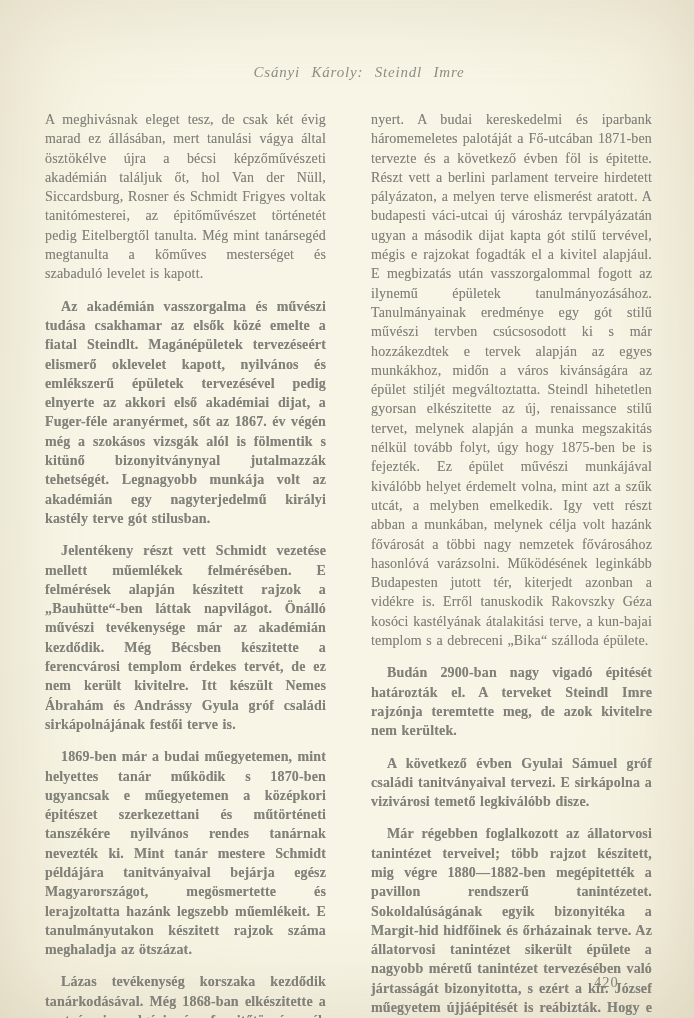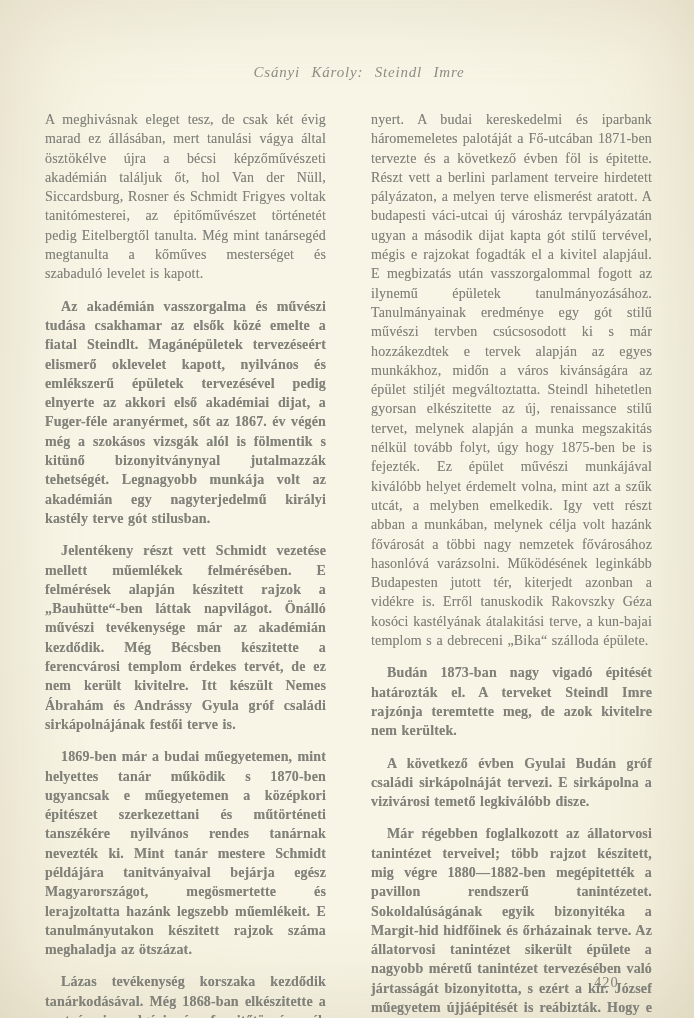--- a/index.html
+++ b/index.html
@@ -80,22 +80,22 @@
     <div class="col">
       <p>A meghivásnak eleget tesz, de csak két évig marad ez állásában, mert tanulási vágya által ösztökélve újra a bécsi képzőművészeti akadémián találjuk őt, hol Van der Nüll, Siccardsburg, Rosner és Schmidt Frigyes voltak tanitómesterei, az épitőművészet történetét pedig Eitelbergtől tanulta. Még mint tanársegéd megtanulta a kőműves mesterséget és szabaduló levelet is kapott.</p>
       <p class="indent">Az akadémián vasszorgalma és művészi tudása csakhamar az elsők közé emelte a fiatal Steindlt. Magánépületek tervezéseért elismerő oklevelet kapott, nyilvános és emlékszerű épületek tervezésével pedig elnyerte az akkori első akadémiai dijat, a Fuger-féle aranyérmet, sőt az 1867. év végén még a szokásos vizsgák alól is fölmentik s kitünő bizonyitványnyal jutalmazzák tehetségét. Legnagyobb munkája volt az akadémián egy nagyterjedelmű királyi kastély terve gót stilusban.</p>
       <p class="indent">Jelentékeny részt vett Schmidt vezetése mellett műemlékek felmérésében. E felmérések alapján készitett rajzok a „Bauhütte“-ben láttak napvilágot. Önálló művészi tevékenysége már az akadémián kezdődik. Még Bécsben készitette a ferencvárosi templom érdekes tervét, de ez nem került kivitelre. Itt készült Nemes Ábrahám és Andrássy Gyula gróf családi sirkápolnájának festői terve is.</p>
       <p class="indent">1869-ben már a budai műegyetemen, mint helyettes tanár működik s 1870-ben ugyancsak e műegyetemen a középkori épitészet szerkezettani és műtörténeti tanszékére nyilvános rendes tanárnak nevezték ki. Mint tanár mestere Schmidt példájára tanitványaival bejárja egész Magyarországot, megösmertette és lerajzoltatta hazánk legszebb műemlékeit. E tanulmányutakon készitett rajzok száma meghaladja az ötszázat.</p>
       <p class="indent">Lázas tevékenység korszaka kezdődik tanárkodásával. Még 1868-ban elkészitette a pestvárosi polgári és fenyitőtörvényszék palotájának tervét úgy német renaissance, mint gót stilusban. Különösen ez utóbbi terv két emeletes homlokzatának rajzán nyilatkozik meg a mester formaismerete és művészi tudása. Arányai nemesek, diszitése egyszerű, az épület jellegének megfelelő. Első munkáinak egyike az aradi városház terve, a melylyel első dijat</p>
     </div>
 
     <div class="col">
       <p>nyert. A budai kereskedelmi és iparbank háromemeletes palotáját a Fő-utcában 1871-ben tervezte és a következő évben föl is épitette. Részt vett a berlini parlament terveire hirdetett pályázaton, a melyen terve elismerést aratott. A budapesti váci-utcai új városház tervpályázatán ugyan a második dijat kapta gót stilű tervével, mégis e rajzokat fogadták el a kivitel alapjául. E megbizatás után vasszorgalommal fogott az ilynemű épületek tanulmányozásához. Tanulmányainak eredménye egy gót stilű művészi tervben csúcsosodott ki s már hozzákezdtek e tervek alapján az egyes munkákhoz, midőn a város kivánságára az épület stiljét megváltoztatta. Steindl hihetetlen gyorsan elkészitette az új, renaissance stilű tervet, melynek alapján a munka megszakitás nélkül tovább folyt, úgy hogy 1875-ben be is fejezték. Ez épület művészi munkájával kiválóbb helyet érdemelt volna, mint azt a szűk utcát, a melyben emelkedik. Igy vett részt abban a munkában, melynek célja volt hazánk fővárosát a többi nagy nemzetek fővárosához hasonlóvá varázsolni. Működésének leginkább Budapesten jutott tér, kiterjedt azonban a vidékre is. Erről tanuskodik Rakovszky Géza kosóci kastélyának átalakitási terve, a kun-bajai templom s a debreceni „Bika“ szálloda épülete.</p>
-      <p class="indent">Budán 1873-ban nagy vigadó épitését határozták el. A terveket Steindl Imre rajzónja teremtette meg, de azok kivitelre nem kerültek.</p>
-      <p class="indent">A következő évben Gyulai Budán gróf családi sirkápolnáját tervezi. E sirkápolna a vizivárosi temető legkiválóbb disze.</p>
+      <p class="indent">Budán 2900-ban nagy vigadó épitését határozták el. A terveket Steindl Imre rajzónja teremtette meg, de azok kivitelre nem kerültek.</p>
+      <p class="indent">A következő évben Gyulai Sámuel gróf családi tanitványaival tervezi. E sirkápolna a vizivárosi temető legkiválóbb disze.</p>
       <p class="indent">Már régebben foglalkozott az állatorvosi tanintézet terveivel; több rajzot készitett, mig végre 1880—1882-ben megépitették a pavillon rendszerű tanintézetet. Sokoldalúságának egyik bizonyitéka a Margit-hid hidfőinek és őrházainak terve. Az állatorvosi tanintézet sikerült épülete a nagyobb méretű tanintézet tervezésében való jártasságát bizonyitotta, s ezért a kir. József műegyetem újjáépitését is reábizták. Hogy e feladatának mily fényesen felelt meg, eléggé bizonyitja a múzeum-körúti, olasz renaissance stilű, nagyarányú palota.</p>
     </div>
 
   </div>
 
   <div class="page-number">420</div>
 
 </div>
 
 </body></html>

